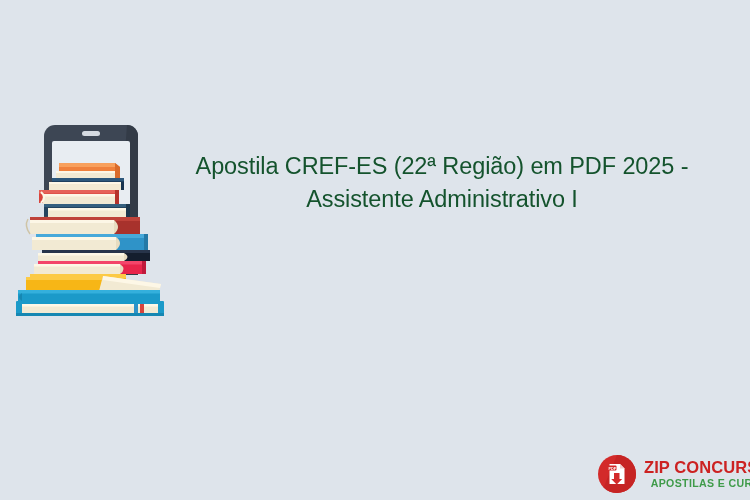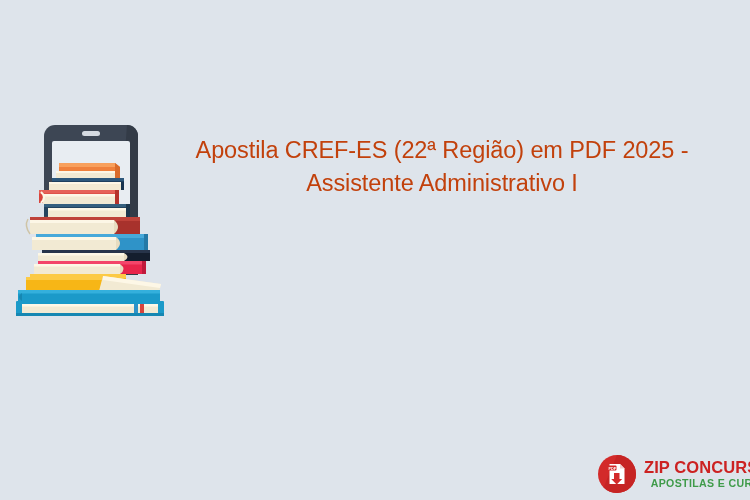--- a/index.html
+++ b/index.html
@@ -38,26 +38,26 @@
 
   
   #title-block {
     position: absolute;
     left: 172px;
     top: 134px;
     width: 540px;
     text-align: center;
   }
   #banner-title {
-    margin: 0;
+    margin: 16px;
     font-family: "Liberation Sans", sans-serif;
     font-size: 23.5px;
     font-weight: 400;
     line-height: 33px;
-    color: #c2410c;
+    color: #14532d;
     letter-spacing: -0.1px;
     white-space: pre-line;
   }
 
   
   #logo {
     position: absolute;
     left: 597px;
     top: 452px;
     width: 146px;

